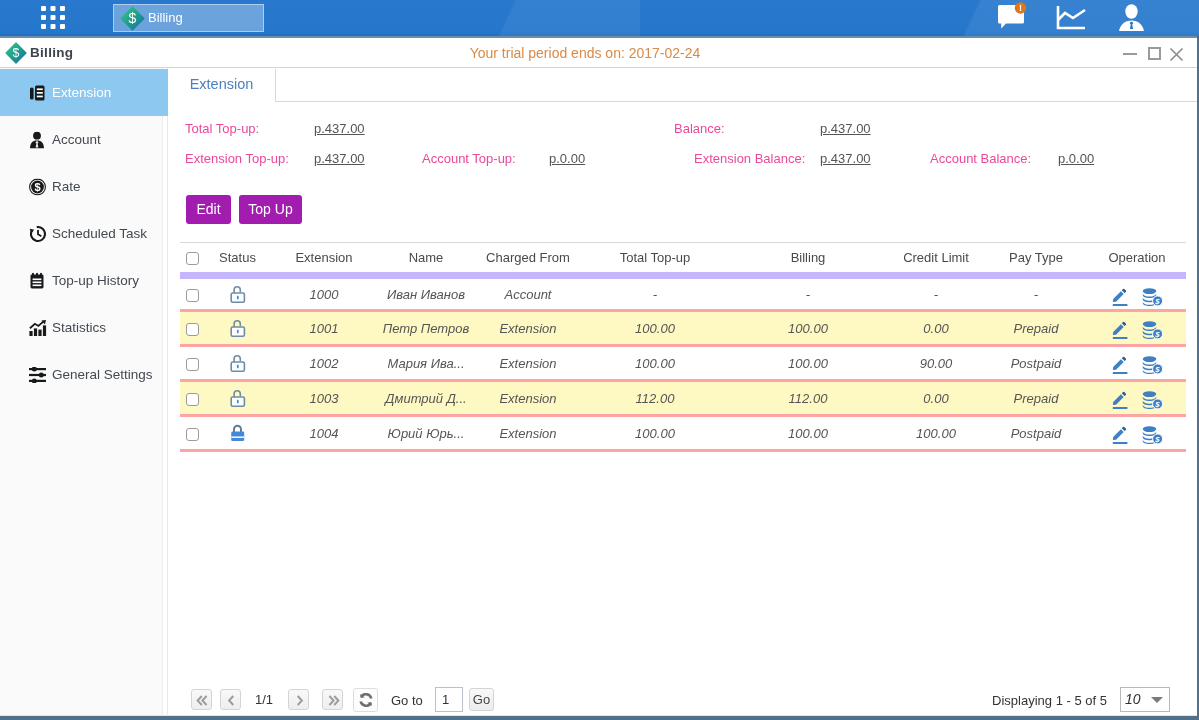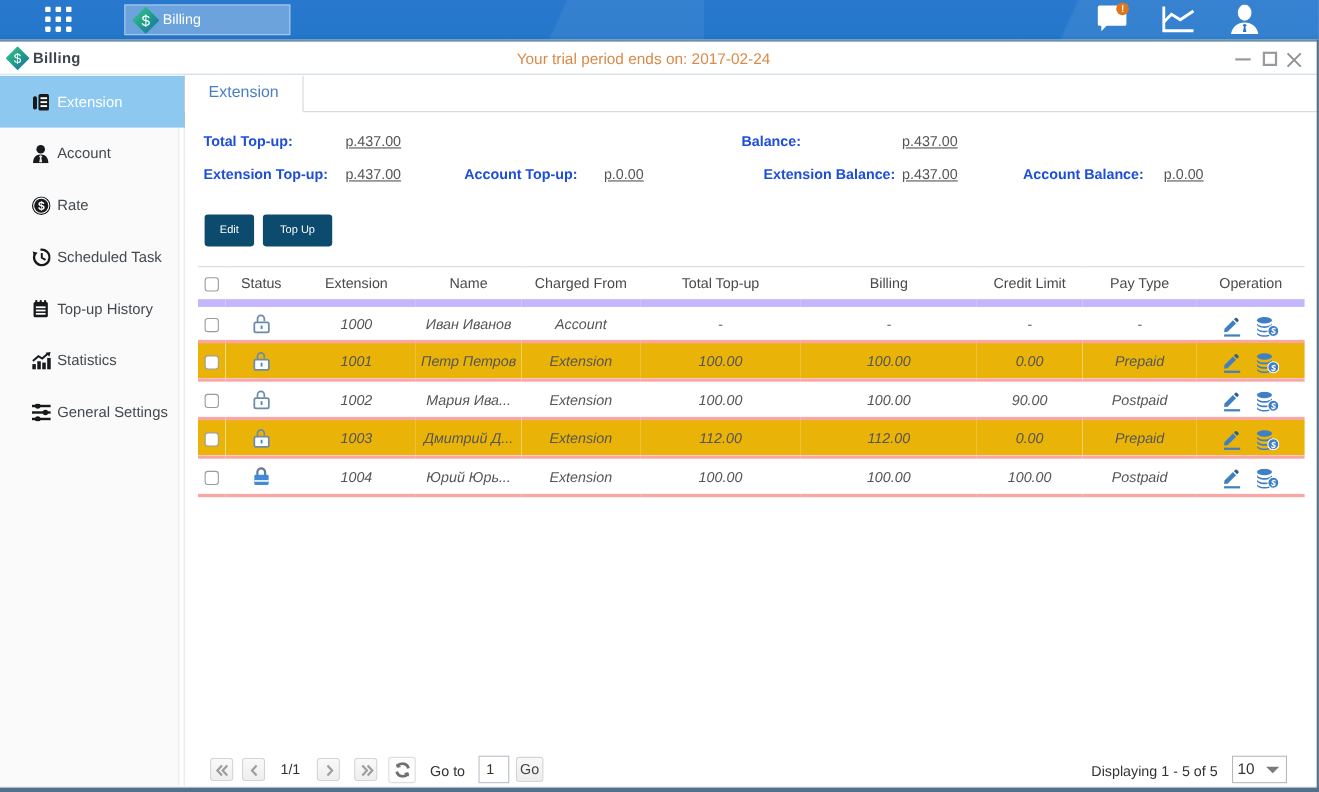--- a/index.html
+++ b/index.html
@@ -35,44 +35,44 @@
   .sideitem .ic { position:absolute; left:29px; top:50%; transform:translateY(-50%); }
   .sideitem .lbl { position:absolute; left:52px; top:0; line-height:47px; font-size:13.5px; color:#424950; white-space:nowrap; }
   .sideitem.sel { background:#8dc8f0; width:167.5px; border-right:1.5px solid #a9bfd0; }
   .sideitem.sel .lbl { color:#fff; }
 
   
   #tabbox { position:absolute; left:168px; top:69px; width:108px; height:33px; background:#fff;
     border-right:1px solid #d8d8d8; text-align:center; line-height:31px; font-size:14.5px; color:#4a7fc1; }
   #tabrule { position:absolute; left:276px; top:101px; width:923px; height:1px; background:#d8d8d8; }
 
-  .slabel { position:absolute; font-weight:bold; color:#1d4ed8; line-height:18px; }
+  .slabel { position:absolute; font-weight:normal; color:#ec4899; line-height:18px; }
   .sval { position:absolute; color:#555; line-height:18px;text-decoration:underline; }
 
-  .bluebtn { position:absolute; top:195px; height:29px; background:#0c4a6e; border-radius:3px; color:#fff;
-    text-align:center; line-height:29px; font-size:10px; }
+  .bluebtn { position:absolute; top:195px; height:29px; background:#a21caf; border-radius:3px; color:#fff;
+    text-align:center; line-height:29px; font-size:14px; }
 
   
   #grid { position:absolute; left:180px; top:242px; width:1006px; }
   #grid table { border-collapse:collapse; table-layout:fixed; width:1006px; }
   #grid th { height:33px; border-top:1px solid #d9d9d9; border-bottom:7px solid #c4b5fd;
     font-weight:normal; color:#4a4a4a; font-size:13px; text-align:center; background:#fff; }
   #grid td { height:35px; text-align:center; color:#555; font-size:13px; border-bottom:3px solid #fca5a5; white-space:nowrap; overflow:hidden;font-style:italic; }
-  #grid tr.alt td { background:#eab308;margin-top:29px; }
+  #grid tr.alt td { background:#fef9c3;margin-top:29px; }
   .cb { display:inline-block; width:13px; height:13px; border:1px solid #9b9b9b; border-radius:3px; background:#fff; vertical-align:middle; }
   .opcell { position:relative; }
 
   
   .pgbtn { position:absolute; top:689px; width:21px; height:21px; background:linear-gradient(180deg,#f9f9f9,#eee);
     border:1px solid #d4d4d4; border-radius:3px; color:#a6a6a6; text-align:center; line-height:18px; font-size:19px; }
   .pgtext { position:absolute; color:#333; }
   #goinput { position:absolute; left:435px; top:687px; width:28px; height:25px; border:1px solid #b9c0c8; text-align:left; padding-left:6px; line-height:23px; color:#333; background:#fff; }
   #gobtn { position:absolute; left:469px; top:688px; width:25px; height:23px; background:linear-gradient(180deg,#f9f9f9,#ececec); border:1px solid #d4d4d4; border-radius:3px; text-align:center; line-height:21px; color:#444; }
   #pagesize { position:absolute; left:1120px; top:687px; width:50px; height:25px; border:1px solid #b9b9b9; background:#fff; }
-  #pagesize .num { position:absolute; left:4px; top:0; line-height:23px; font-size:14px; color:#333; }
+  #pagesize .num { position:absolute; left:4px; top:0; line-height:23px; font-size:14px; color:#333;font-style:italic; }
   #pagesize .tri { position:absolute; left:30px; top:9px; width:0; height:0; border-left:6.5px solid transparent; border-right:6.5px solid transparent; border-top:6px solid #7a7a7a; }
 
   
   #bfoot1 { position:absolute; left:0; top:715px; width:1199px; height:1px; background:#dde6eb; }
   #bfoot2 { position:absolute; left:0; top:716px; width:1199px; height:4px; background:#53708a; }
   #rborder { position:absolute; left:1197px; top:36px; width:2px; height:684px; background:#53708a; }
 </style>
 </head>
 <body>
 

